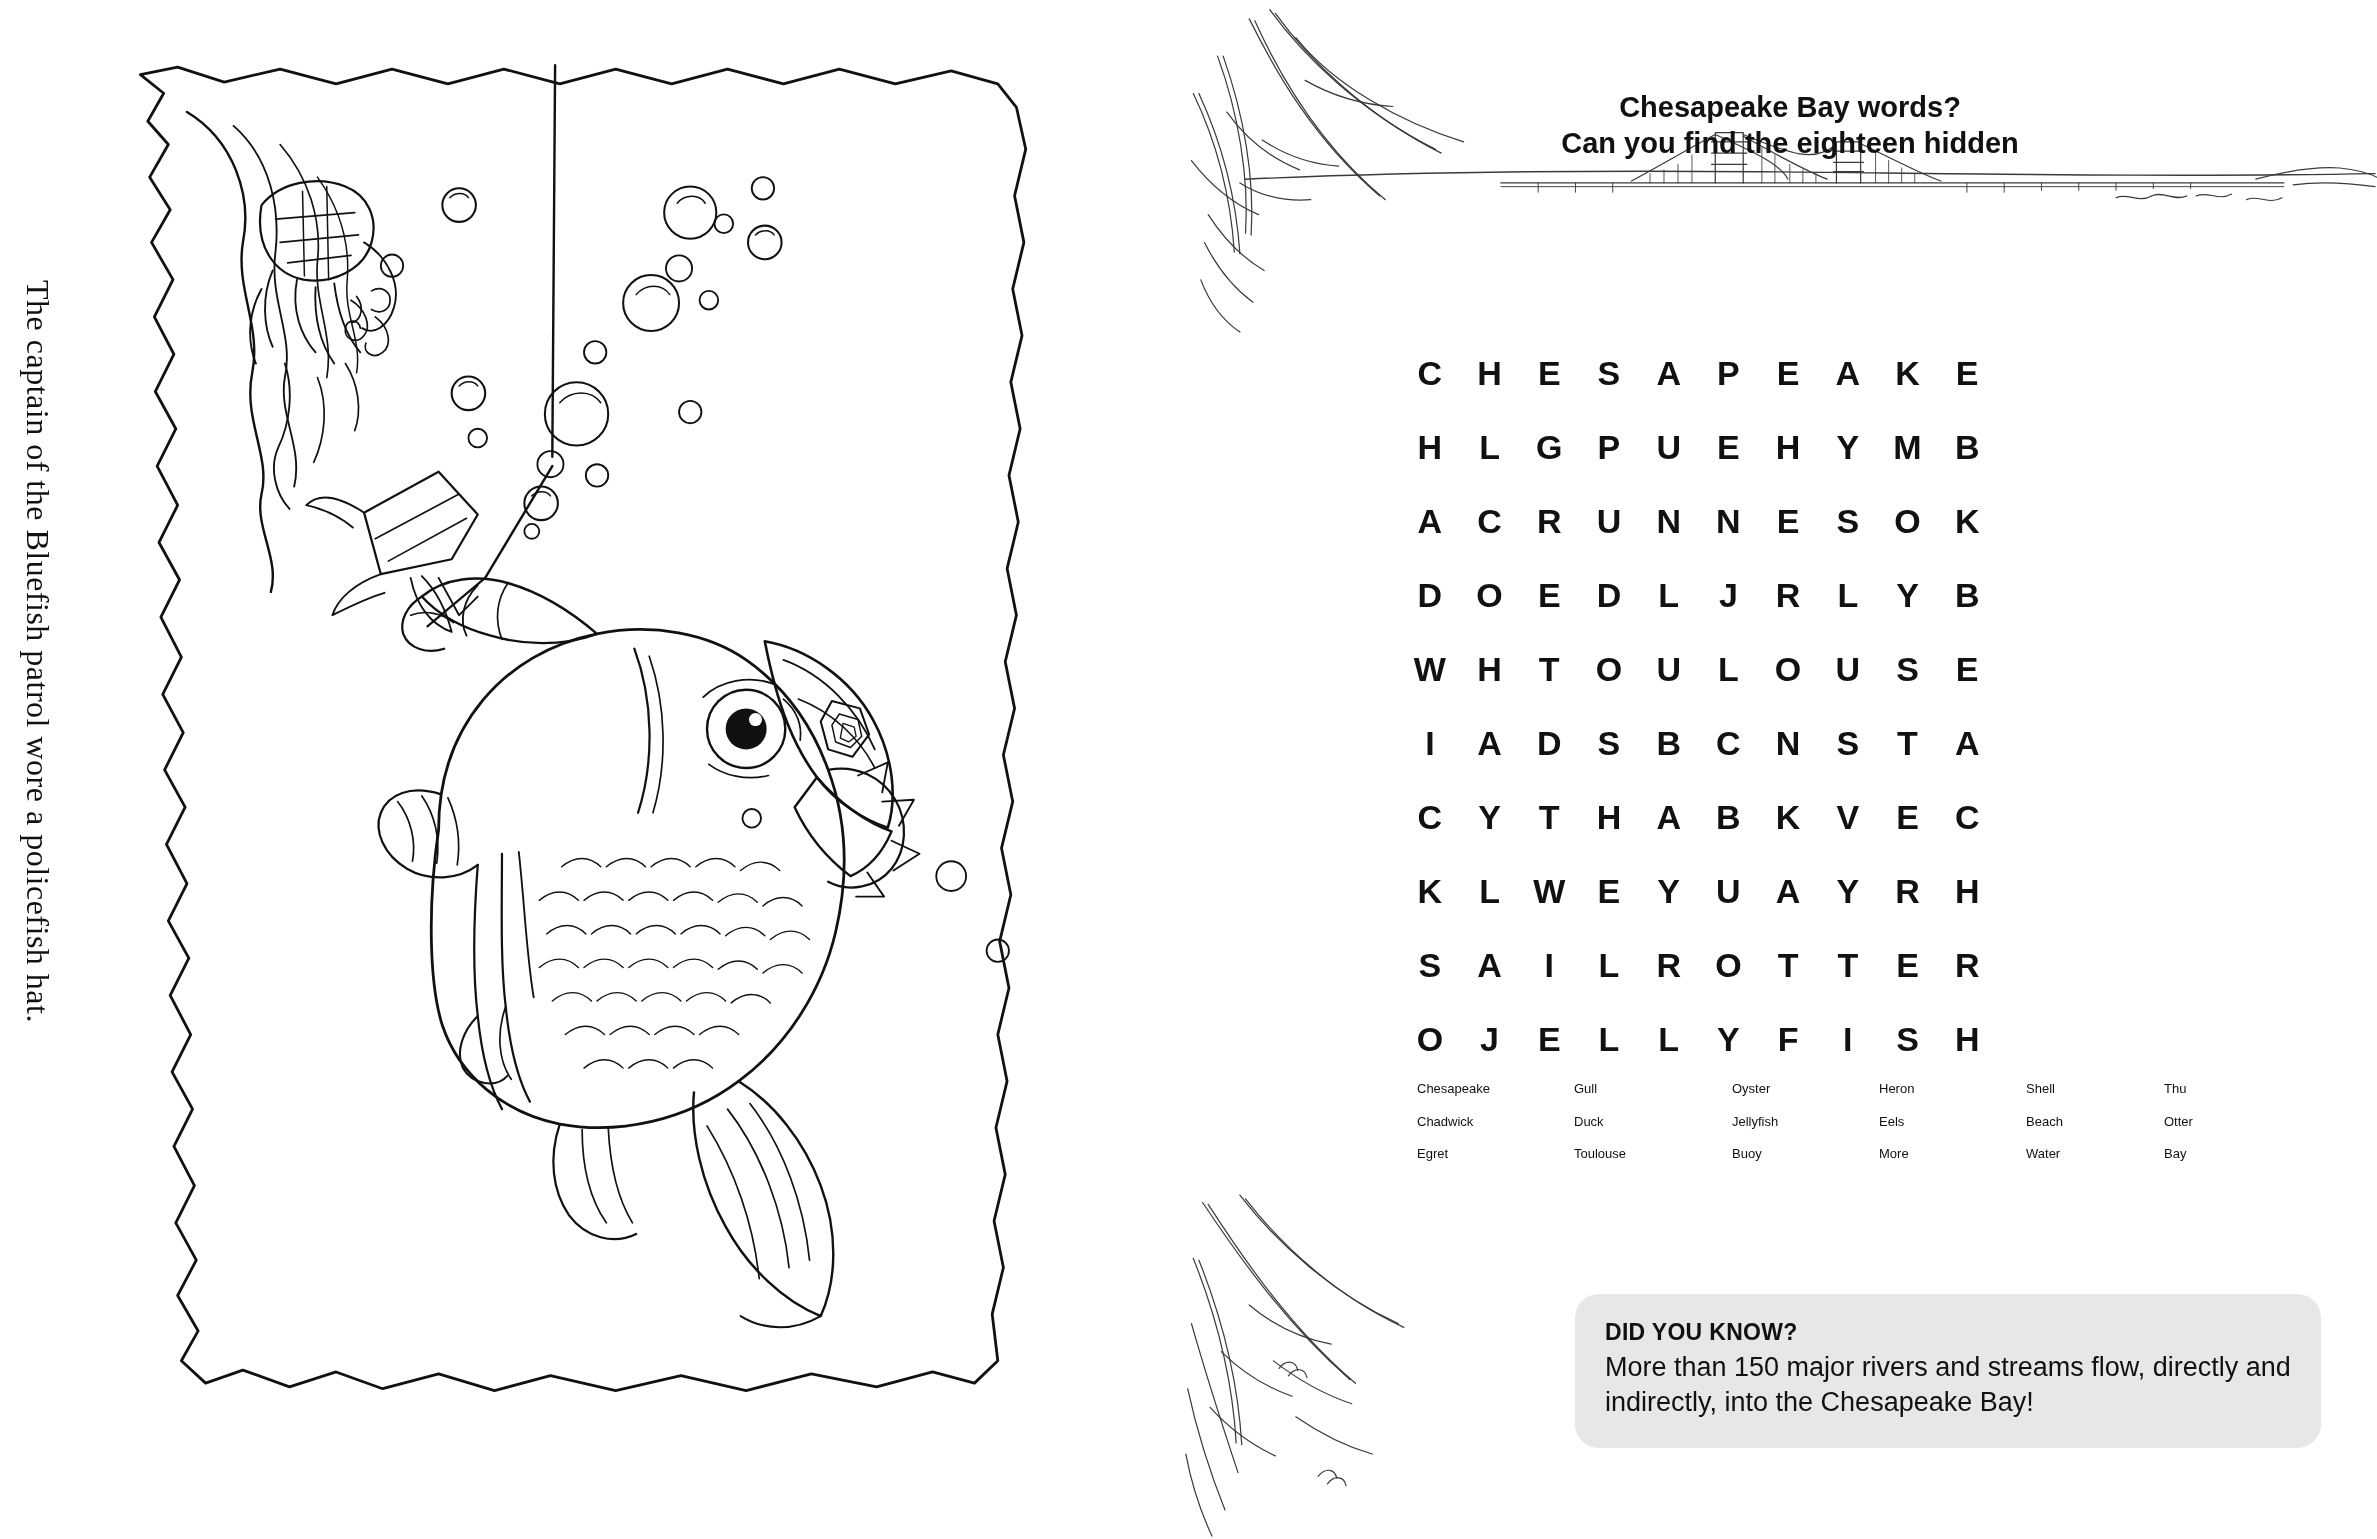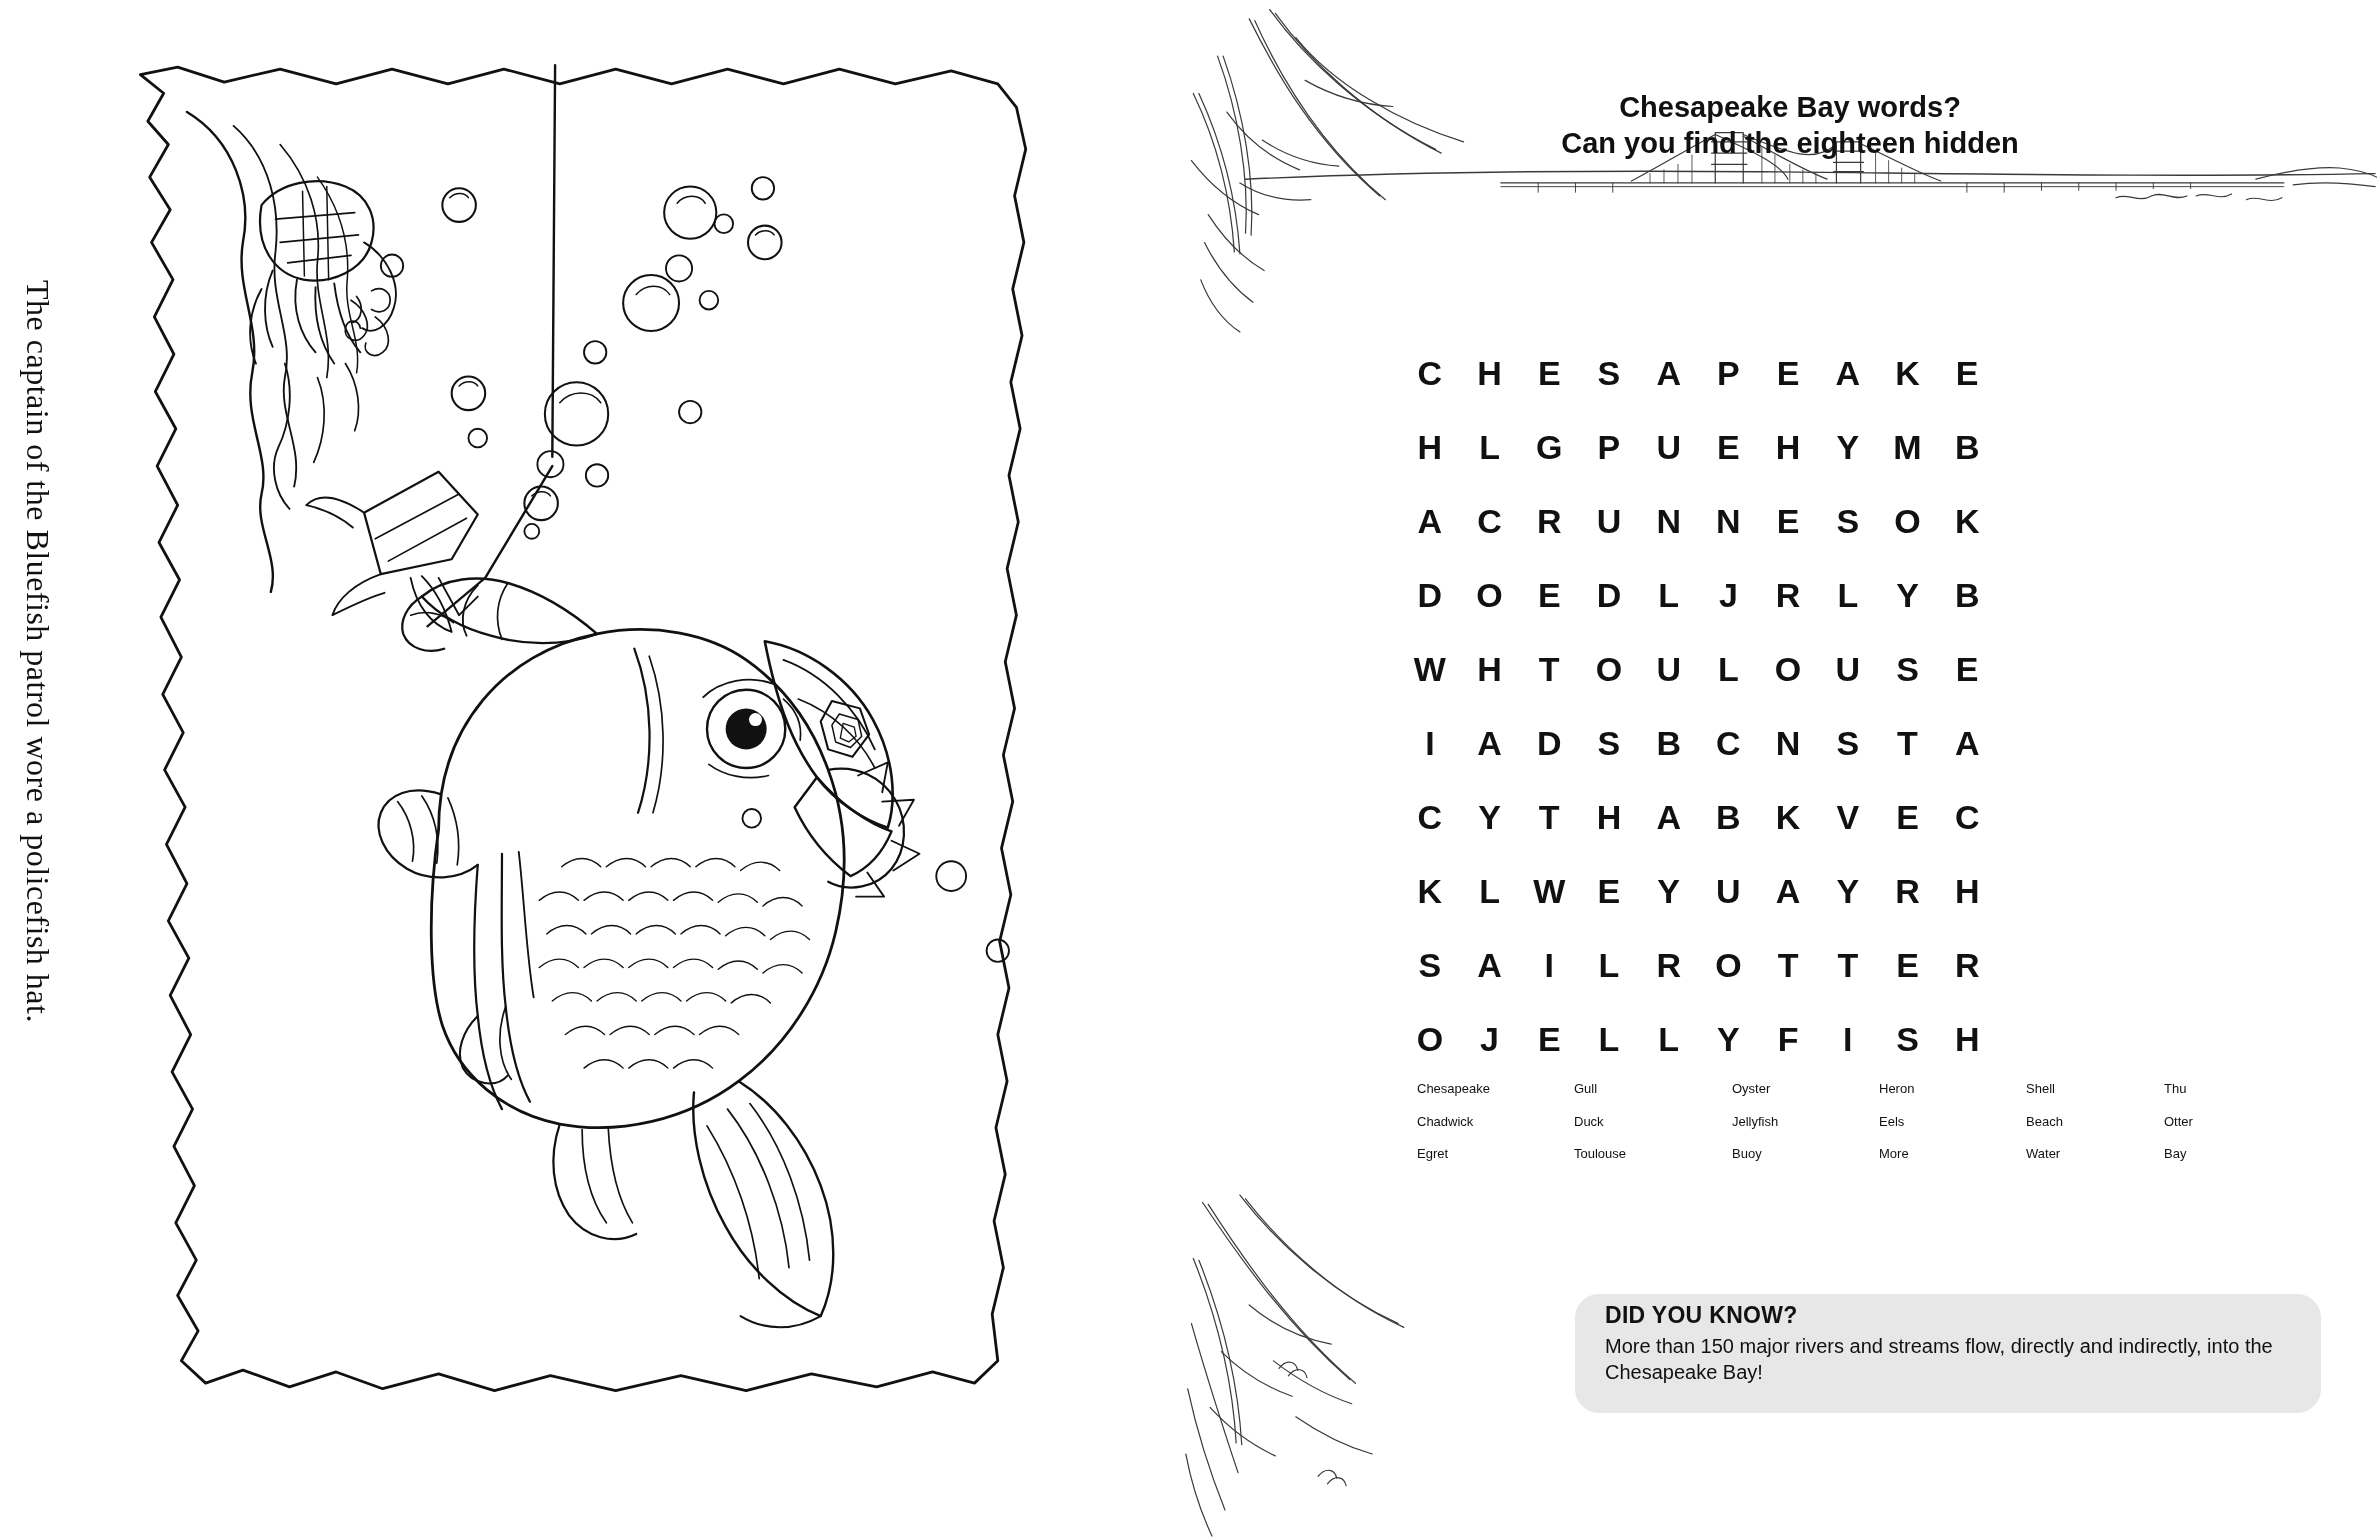--- a/index.html
+++ b/index.html
@@ -110,31 +110,31 @@
   .word.c3 { width: 147px; }
   .word.c4 { width: 138px; }
   .word.c5 { width: 112px; }
 
   .did-you-know {
     position: absolute;
     left: 1575px; top: 1294px;
     width: 746px;
     background: #e7e7e7;
     border-radius: 24px;
-    padding: 8px 30px 28px 30px;
+    padding: 25px 30px 28px 30px;
   }
   .dyk-title {
     font-size: 23px;
     font-weight: bold;
     color: #111;
     margin-bottom: 3.7px;
     letter-spacing: 0.3px;
   }
   .dyk-body {
-    font-size: 20px;
+    font-size: 27px;
     color: #111;
     line-height: 1.3;
   }
 </style>
 </head>
 <body>
 
 <div class="page">
 
   <div class="left-page">

